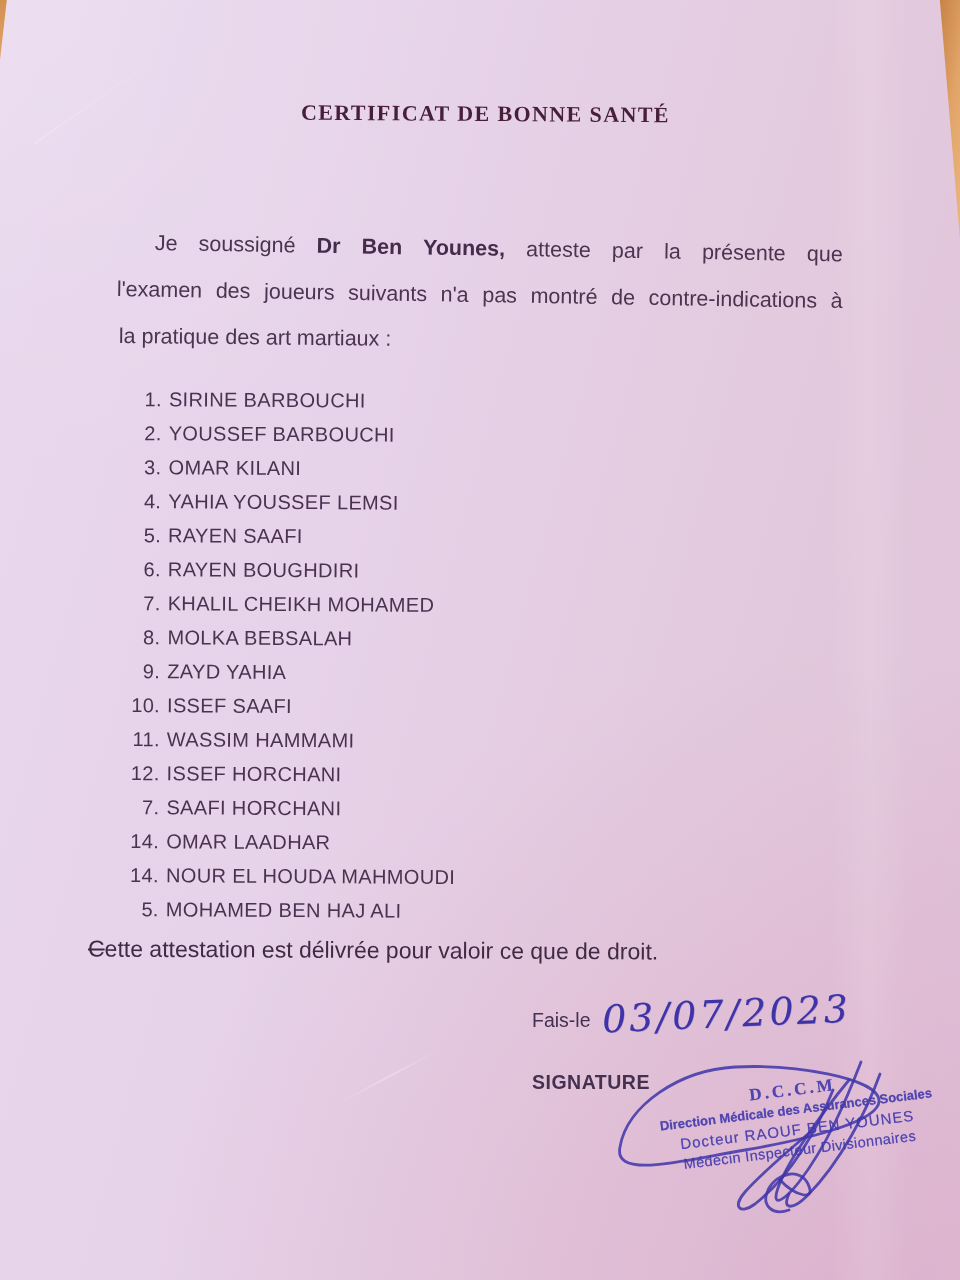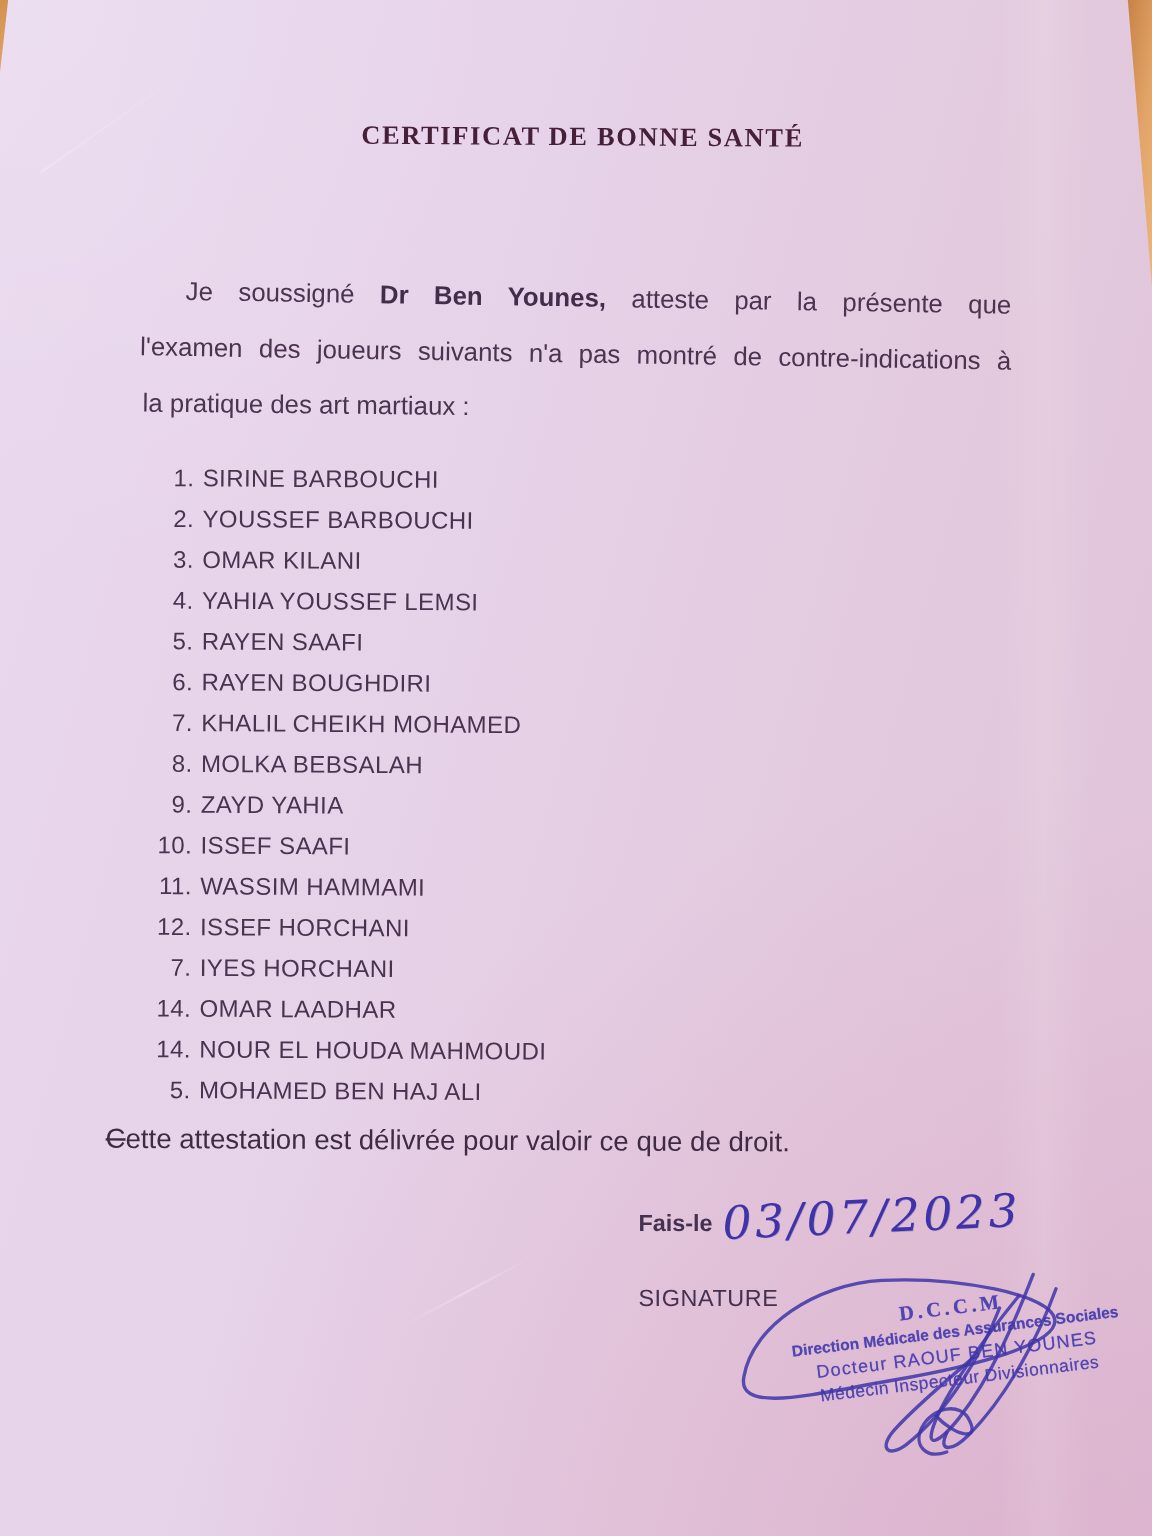--- a/index.html
+++ b/index.html
@@ -42,28 +42,28 @@
     transform:rotate(0.35deg);transform-origin:left top;}
   .players li{display:flex;height:34px;align-items:flex-start;
     font-size:20px;letter-spacing:0.35px;color:#4a3350;}
   .players .num{width:40px;text-align:right;flex:none;}
   .players .nm{margin-left:7px;white-space:nowrap;}
 
   .closing{position:absolute;left:88px;top:937px;white-space:nowrap;
     font-size:23px;color:#402b45;transform:rotate(0.3deg);}
   .closing::first-letter{text-decoration:line-through;text-decoration-thickness:2px;}
 
-  .date-label{position:absolute;left:532px;top:1009px;font-size:19.5px;color:#443050;font-weight:bold;}
+  .date-label{position:absolute;left:532px;top:1009px;font-size:19.5px;color:#443050;}
   .date-hand{position:absolute;left:602px;top:992px;white-space:nowrap;
     font-family:"DejaVu Serif",serif;font-style:italic;font-size:38px;
     letter-spacing:3px;color:#3f33a8;transform:rotate(-2.5deg);
     text-shadow:0.5px 0.5px 0 rgba(63,51,168,0.35);}
 
   .sig-label{position:absolute;left:532px;top:1071px;font-size:19.5px;
-    letter-spacing:0.5px;color:#443050;}
+    letter-spacing:0.5px;color:#443050;font-weight:bold;}
 
   .stamp{position:absolute;left:660px;top:1080px;width:272px;text-align:center;
     color:#453cae;transform:rotate(-7deg);transform-origin:center;opacity:0.92;
     text-shadow:0 0 0.7px rgba(69,60,174,0.7);}
   .stamp .s1{font-family:"Liberation Serif",serif;font-weight:700;font-size:17px;letter-spacing:3px;}
   .stamp .s2{font-size:13px;font-weight:700;margin-top:2px;white-space:nowrap;}
   .stamp .s3{font-size:15px;margin-top:4px;letter-spacing:1px;white-space:nowrap;}
   .stamp .s4{font-size:14.5px;margin-top:4px;letter-spacing:0.4px;white-space:nowrap;}
 
   .signature{position:absolute;left:575px;top:1050px;}
@@ -132,21 +132,21 @@
       <li>
     <span class="num">11.</span>
     <span class="nm">WASSIM HAMMAMI</span>
   </li>
       <li>
     <span class="num">12.</span>
     <span class="nm">ISSEF HORCHANI</span>
   </li>
       <li>
     <span class="num">7.</span>
-    <span class="nm">IYES HORCHANI</span>
+    <span class="nm">SAAFI HORCHANI</span>
   </li>
       <li>
     <span class="num">14.</span>
     <span class="nm">OMAR LAADHAR</span>
   </li>
       <li>
     <span class="num">14.</span>
     <span class="nm">NOUR EL HOUDA MAHMOUDI</span>
   </li>
       <li>

